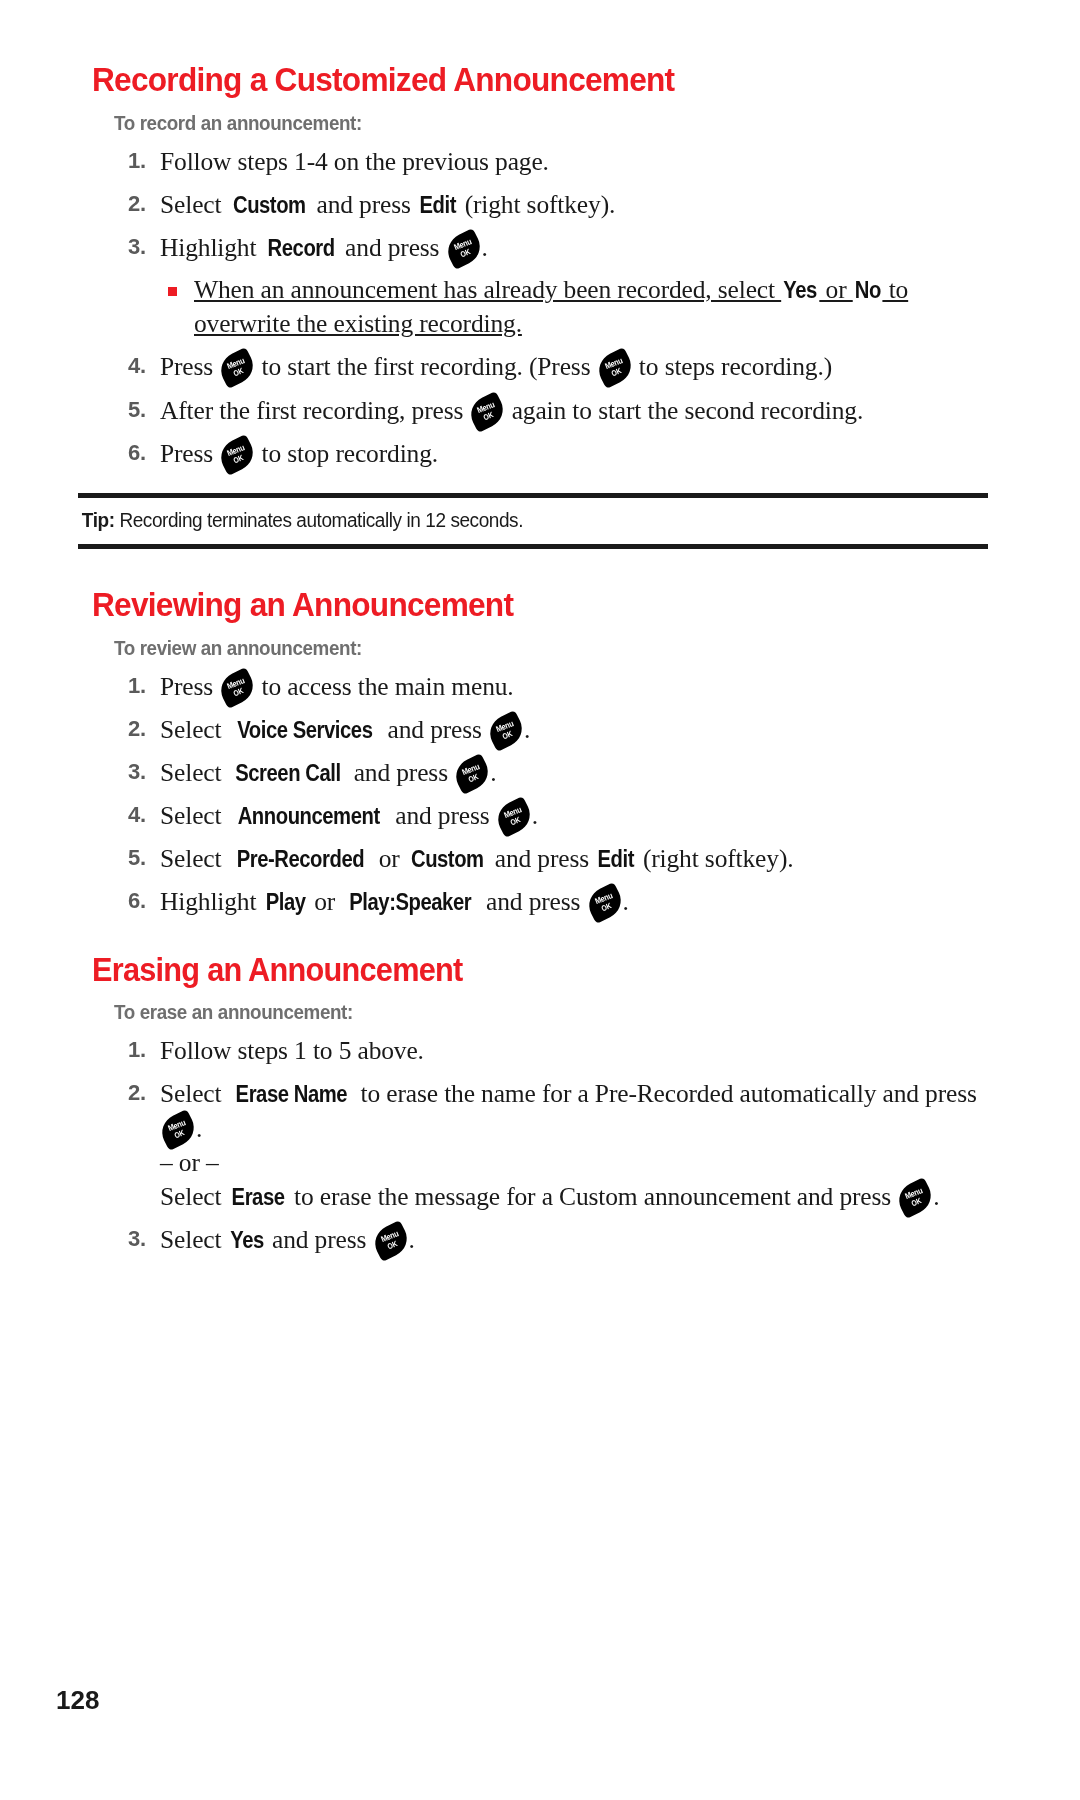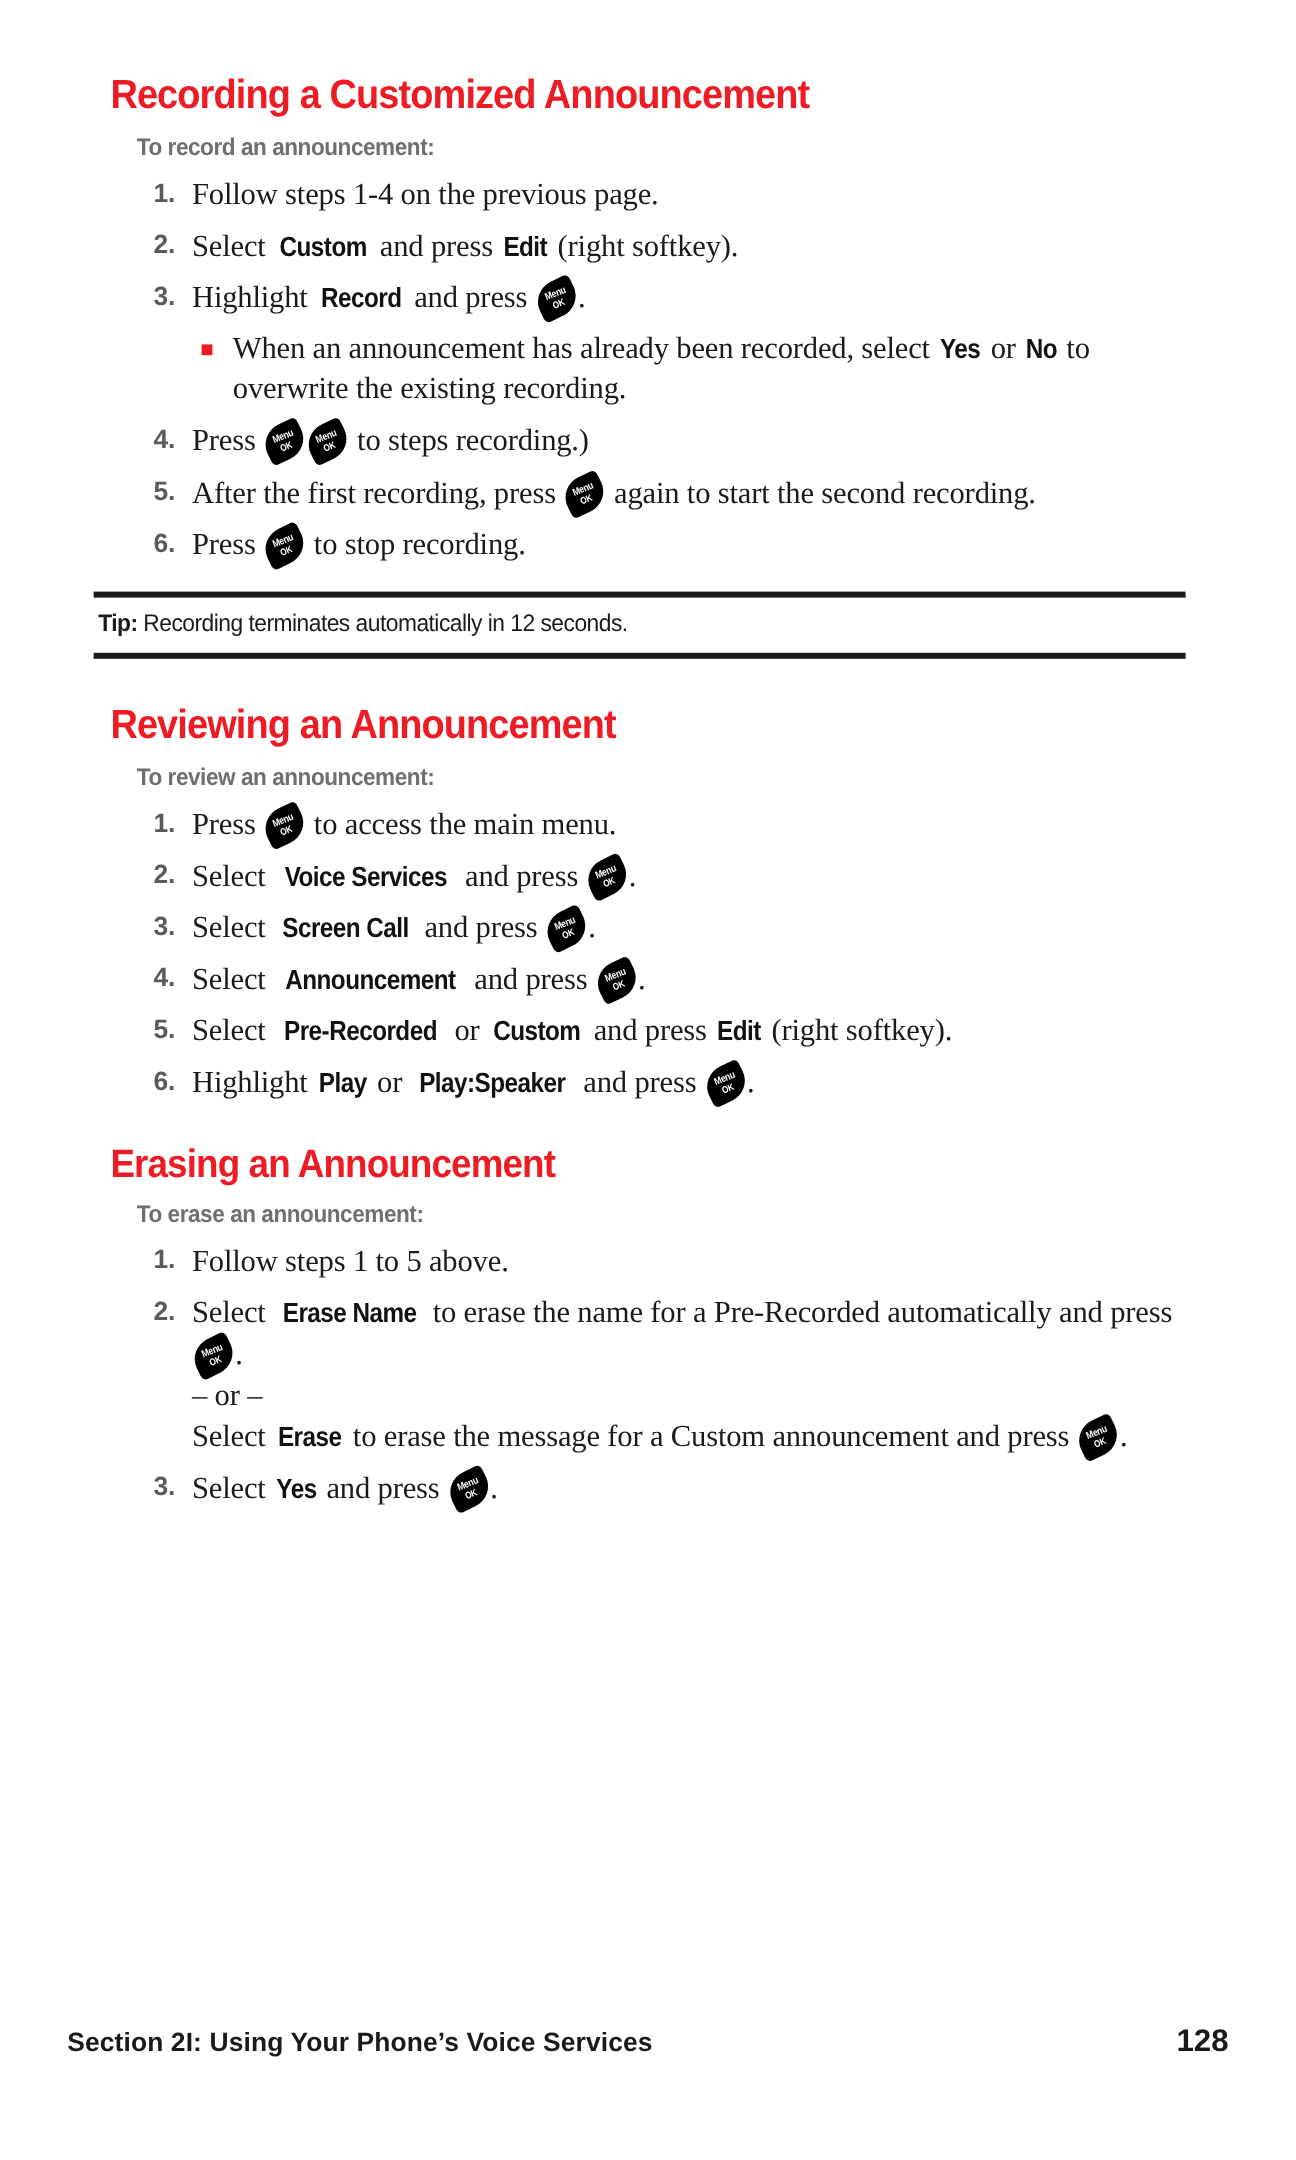--- a/index.html
+++ b/index.html
@@ -76,20 +76,21 @@
     font-size: 22px;
     color: #5a5a5a;
   }
   .step-body { display: block; }
 
   
   ul.sub-bullets {
     list-style: none;
     margin: 8px 0 6px 0;
     padding: 0;
+    text-decoration: underline;
   }
   ul.sub-bullets > li {
     position: relative;
     padding-left: 34px;
     font-size: 25.5px;
     line-height: 1.34;
     letter-spacing: -0.15px;
   }
   ul.sub-bullets > li::before {
     content: "";
@@ -221,21 +222,21 @@
             </span></span><span>.</span></span>
         <ul class="sub-bullets">
           <li><span>When an announcement has already been recorded, select </span><span class="uilabel">Yes</span><span> or </span><span class="uilabel">No</span><span> to overwrite the existing recording.</span></li>
         </ul>
       </li>
       <li>
         <span class="num">4.</span>
         <span class="step-body"><span>Press </span><span class="keyglyph"><span class="shape"></span><span class="txt">
               <span class="k-menu">Menu</span>
               <span class="k-ok">OK</span>
-            </span></span><span class="keyglyph"><span class="shape"></span><span class="txt">
+            </span></span><span> to start the first recording. (Press </span><span class="keyglyph"><span class="shape"></span><span class="txt">
               <span class="k-menu">Menu</span>
               <span class="k-ok">OK</span>
             </span></span><span> to steps recording.)</span></span>
       </li>
       <li>
         <span class="num">5.</span>
         <span class="step-body"><span>After the first recording, press </span><span class="keyglyph"><span class="shape"></span><span class="txt">
               <span class="k-menu">Menu</span>
               <span class="k-ok">OK</span>
             </span></span><span> again to start the second recording.</span></span>
@@ -326,17 +327,16 @@
       <li>
         <span class="num">3.</span>
         <span class="step-body"><span>Select </span><span class="uilabel">Yes</span><span> and press </span><span class="keyglyph"><span class="shape"></span><span class="txt">
               <span class="k-menu">Menu</span>
               <span class="k-ok">OK</span>
             </span></span><span>.</span></span>
       </li>
     </ol>
 
   <div class="footer">
-    <span>Section 2I: Using Your Phone’s Voice Services</span>
     <span class="pagenum">128</span>
   </div>
 
 </div>
 
 </body></html>

